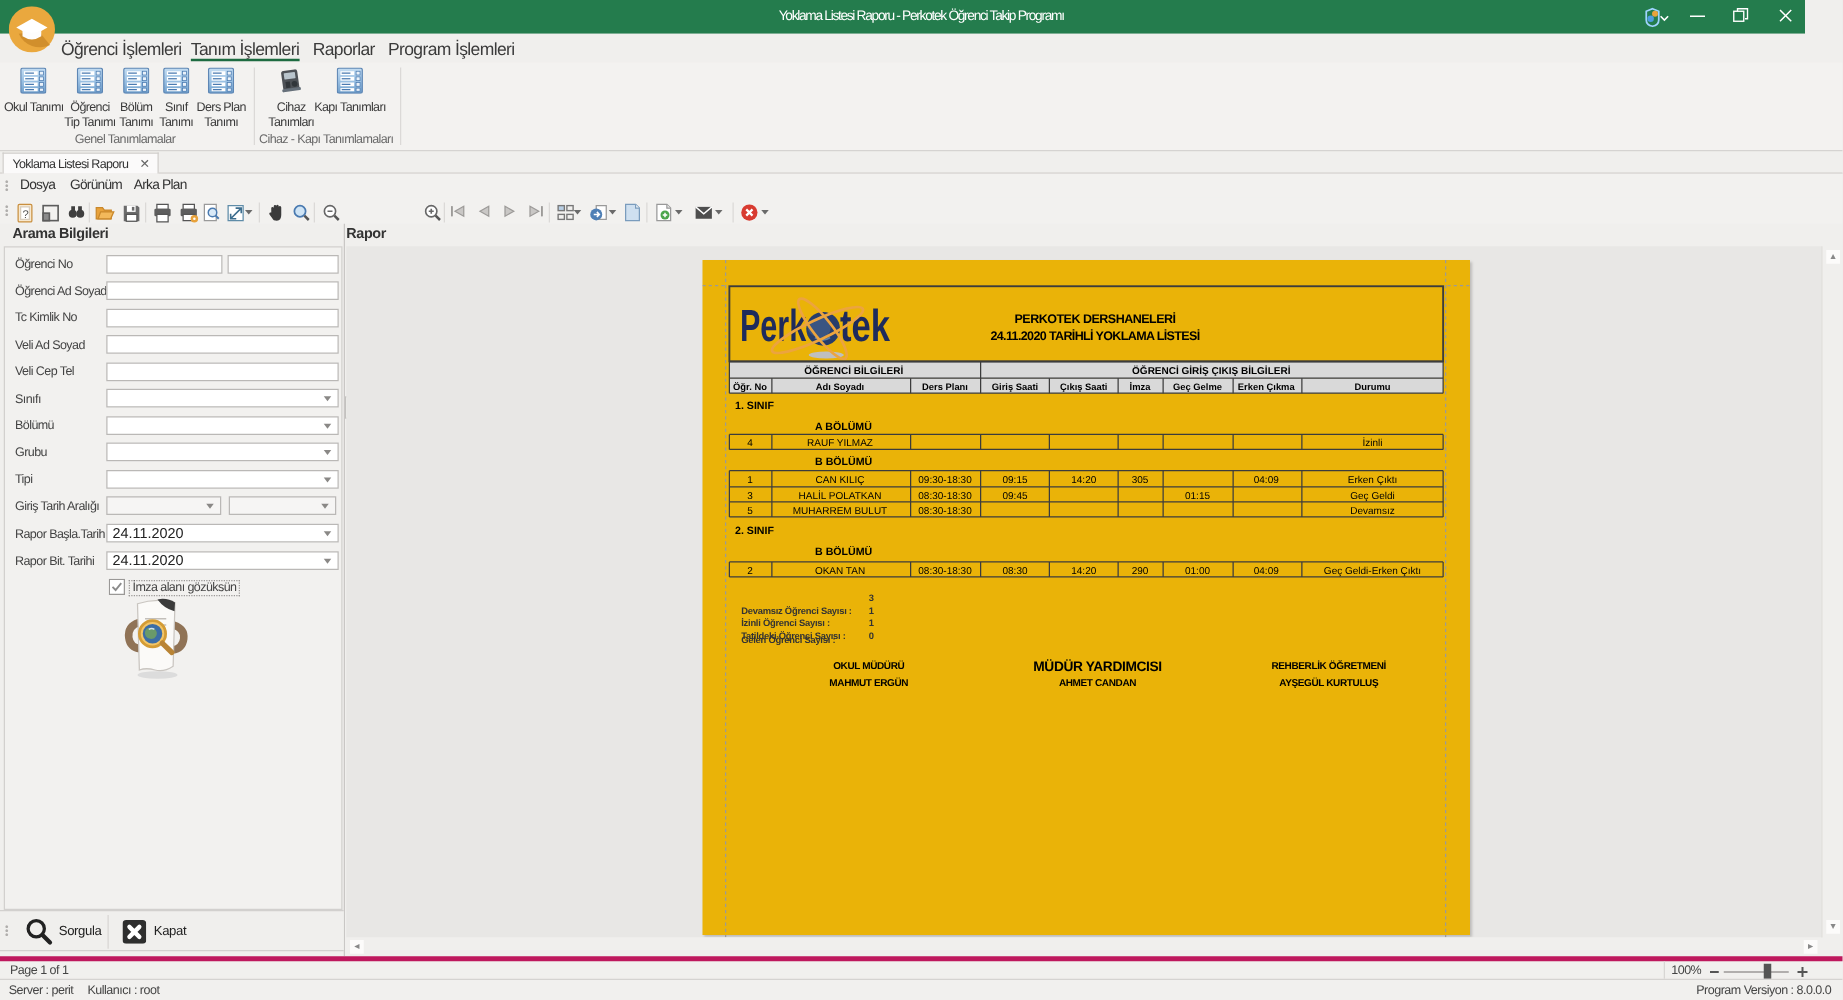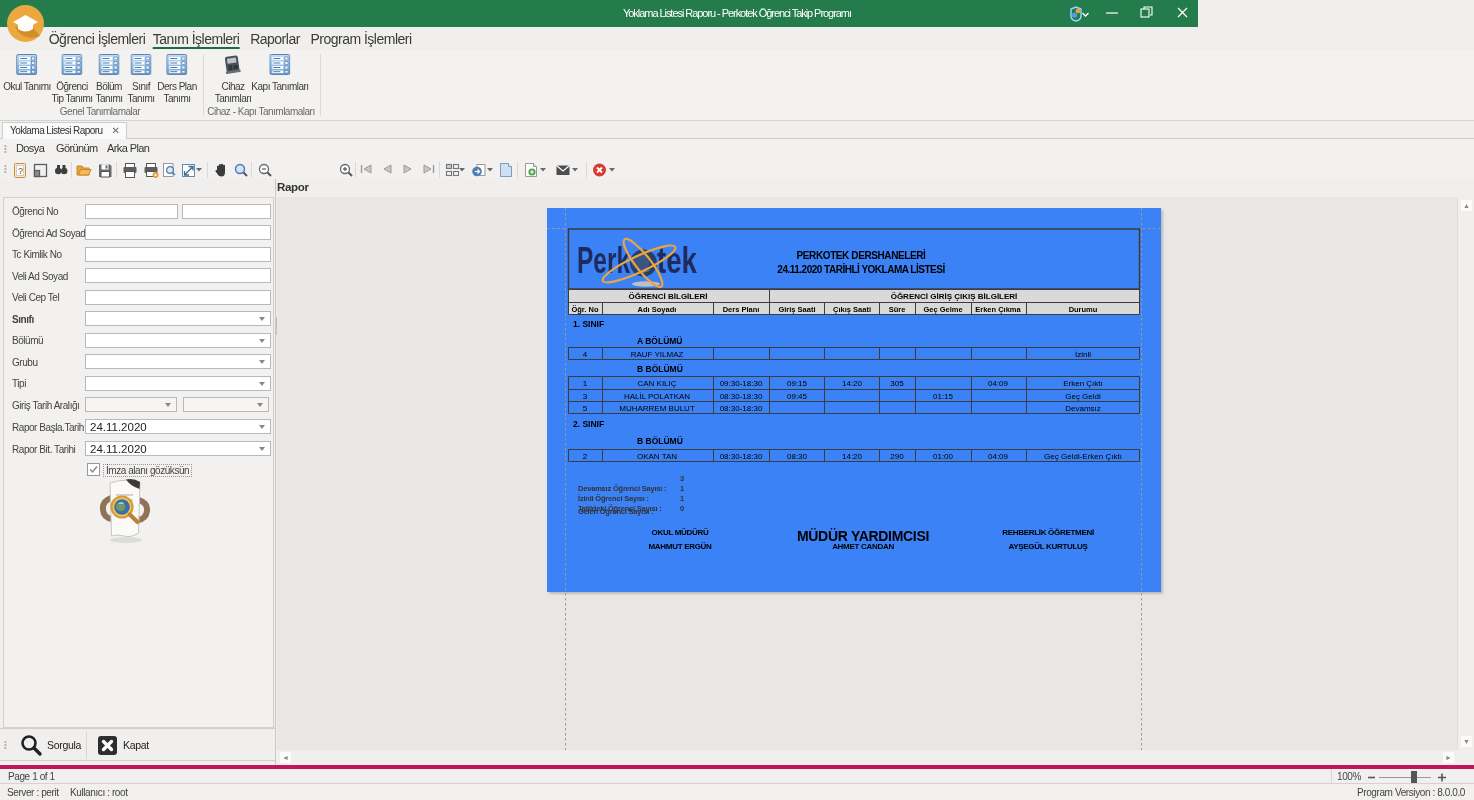--- a/index.html
+++ b/index.html
@@ -1,18 +1,18 @@
 <!DOCTYPE html>
 <html><head>
 <meta charset="utf-8">
 <style>
 * { margin:0; padding:0; box-sizing:border-box; }
 html,body { width:1474px; height:800px; overflow:hidden; font-family:"Liberation Sans",sans-serif; background:#f0efed; }
 
-#titlebar { position:absolute; left:0; top:0; width:1198px; height:27px; background:#247c4d; }
+#titlebar { position:absolute; left:0; top:0; width:1444px; height:27px; background:#247c4d; }
 #titletext { position:absolute; left:0; top:7px; width:1474px; text-align:center; color:#fff; font-size:11px; letter-spacing:-1.05px; }
 #applogo { position:absolute; left:7px; top:5px; width:37px; height:37px; z-index:50; }
 
 #ribbontabs { position:absolute; left:0; top:27px; width:1474px; height:23px; background:#f0efed; }
 .rtab { position:absolute; top:4px; height:18px; font-size:14px; letter-spacing:-0.5px; color:#3b3b3b; transform:translateX(-50%); white-space:nowrap; }
 .rtab.active { border-bottom:2px solid #1d6b41; }
 
 #ribbon { position:absolute; left:0; top:50px; width:1474px; height:71px; background:#f3f2f0; border-bottom:1px solid #d5d3d1; }
 .rbtn { position:absolute; top:4px; text-align:center; font-size:10px; letter-spacing:-0.5px; color:#3b3b3b; line-height:11.5px; transform:translateX(-50%); white-space:nowrap; }
 .rbtn svg { display:block; margin:0 auto 6px auto; }
@@ -41,21 +41,21 @@
 .dtext { font-size:11.5px; color:#222; padding:0 0 0 4px; line-height:14px; }
 #btnbar { position:absolute; left:0; top:549px; width:275px; height:33px; border-top:1px solid #d2d0ce; border-bottom:1px solid #d2d0ce; background:#f0efed; }
 #btnbar .btxt { position:absolute; top:10px; font-size:10.5px; letter-spacing:-0.3px; color:#222; }
 
 #rheader { position:absolute; left:277px; top:179px; width:1197px; height:18px; font-size:11.5px; letter-spacing:-0.3px; font-weight:bold; color:#333; padding:2px 0 0 0; background:#f0efed; }
 #viewport { position:absolute; left:277px; top:197px; width:1180px; height:553px; background:#e8e7e5; overflow:hidden; }
 #vscroll { position:absolute; left:1457px; top:197px; width:17px; height:553px; background:#f0efed; border-left:1px solid #e0deda; }
 #hscroll { position:absolute; left:277px; top:750px; width:1180px; height:15px; background:#f0efed; }
 .scrbtn { position:absolute; width:11px; height:11px; background:#fcfbfa; color:#888; font-size:7px; text-align:center; line-height:11px; }
 
-#page { position:absolute; left:270px; top:11px; width:614px; height:384px; background:#3b82f6; box-shadow:1.5px 1.5px 2px #bdbcba; }
+#page { position:absolute; left:285px; top:11px; width:614px; height:540px; background:#eab308; box-shadow:1.5px 1.5px 2px #bdbcba; }
 .rp { position:absolute; font-size:8px; color:#000; white-space:nowrap; }
 .rpb { font-weight:bold; }
 .rpc { transform:translateX(-50%); }
 
 #pagebar { position:absolute; left:0; top:765px; width:1474px; height:17px; background:#f1f0ee; border-top:4px solid #be185d; font-size:10px; letter-spacing:-0.4px; color:#444; }
 #statusbar { position:absolute; left:0; top:783px; width:1474px; height:17px; background:#f1f0ee; border-top:1px solid #d5d3d1; font-size:10px; letter-spacing:-0.4px; color:#444; }
 </style>
 </head>
 <body>
 <svg width="0" height="0" style="position:absolute">
@@ -291,33 +291,34 @@
     </g>
     <path d="M609 8 l3 3.5 l3 -3.5 z" fill="#6a6a6a"></path>
 
     <g stroke="#dbd9d7">
         <path d="M71.5 2 v16 M116.5 2 v16 M207.5 2 v16 M251.5 2 v16 M355.5 2 v16 M439.5 2 v16 M517.5 2 v16 M586.5 2 v16"></path>
       </g>
   </svg>
   <div id="combo100">100%</div>
 </div>
 <div id="leftpanel">
+  <div id="lheader">Arama Bilgileri</div>
   <div id="formarea">
     <div class="flabel" style="top:8px;">Öğrenci No</div>
     <div class="finput" style="left:81px;top:6px;width:93px;"></div>
     <div class="finput" style="left:178px;top:6px;width:89px;"></div>
     <div class="flabel" style="top:30px;">Öğrenci Ad Soyad</div>
     <div class="finput" style="left:81px;top:27px;width:186px;"></div>
     <div class="flabel" style="top:51px;">Tc Kimlik No</div>
     <div class="finput" style="left:81px;top:49px;width:186px;"></div>
     <div class="flabel" style="top:73px;">Veli Ad Soyad</div>
     <div class="finput" style="left:81px;top:70px;width:186px;"></div>
     <div class="flabel" style="top:94px;">Veli Cep Tel</div>
     <div class="finput" style="left:81px;top:92px;width:186px;"></div>
-    <div class="flabel" style="top:116px;font-weight:bold;">Sınıfı</div>
+    <div class="flabel" style="top:116px;">Sınıfı</div>
     <div class="combo" style="left:81px;top:113px;width:186px;"></div>
     <div class="flabel" style="top:137px;">Bölümü</div>
     <div class="combo" style="left:81px;top:135px;width:186px;"></div>
     <div class="flabel" style="top:159px;text-align:center;">Grubu</div>
     <div class="combo" style="left:81px;top:156px;width:186px;"></div>
     <div class="flabel" style="top:180px;">Tipi</div>
     <div class="combo" style="left:81px;top:178px;width:186px;"></div>
     <div class="flabel" style="top:202px;">Giriş Tarih Aralığı</div>
     <div class="combo" style="left:81px;top:199px;width:92px;background:#f6f5f4;"></div>
     <div class="combo" style="left:179px;top:199px;width:86px;background:#f6f5f4;"></div>
@@ -411,21 +412,21 @@
     </svg>
     <div class="rp rpb rpc" style="left:314px;top:42px;font-size:10px;letter-spacing:-0.4px;">PERKOTEK DERSHANELERİ</div>
     <div class="rp rpb rpc" style="left:314px;top:56px;font-size:10px;letter-spacing:-0.5px;">24.11.2020 TARİHLİ YOKLAMA LİSTESİ</div>
     <div class="rp rpb rpc" style="left:121px;top:84px;font-size:8px;">ÖĞRENCİ BİLGİLERİ</div>
     <div class="rp rpb rpc" style="left:407px;top:84px;font-size:8px;">ÖĞRENCİ GİRİŞ ÇIKIŞ BİLGİLERİ</div>
     <div class="rp rpb rpc" style="left:38px;top:97px;font-size:7.5px;">Öğr. No</div>
     <div class="rp rpb rpc" style="left:110px;top:97px;font-size:7.5px;">Adı Soyadı</div>
     <div class="rp rpb rpc" style="left:194px;top:97px;font-size:7.5px;">Ders Planı</div>
     <div class="rp rpb rpc" style="left:250px;top:97px;font-size:7.5px;">Giriş Saati</div>
     <div class="rp rpb rpc" style="left:305px;top:97px;font-size:7.5px;">Çıkış Saati</div>
-    <div class="rp rpb rpc" style="left:350px;top:97px;font-size:7.5px;">Süre</div>
+    <div class="rp rpb rpc" style="left:350px;top:97px;font-size:7.5px;">İmza</div>
     <div class="rp rpb rpc" style="left:396px;top:97px;font-size:7.5px;">Geç Gelme</div>
     <div class="rp rpb rpc" style="left:451px;top:97px;font-size:7.5px;">Erken Çıkma</div>
     <div class="rp rpb rpc" style="left:536px;top:97px;font-size:7.5px;">Durumu</div>
     <div class="rp rpb" style="left:26px;top:111px;font-size:8.5px;">1. SINIF</div>
     <div class="rp rpb" style="left:90px;top:128px;font-size:8.5px;">A BÖLÜMÜ</div>
     <div class="rp rpc" style="left:38px;top:142px;">4</div>
     <div class="rp rpc" style="left:110px;top:142px;">RAUF YILMAZ</div>
     <div class="rp rpc" style="left:536px;top:142px;">İzinli</div>
     <div class="rp rpb" style="left:90px;top:156px;font-size:8.5px;">B BÖLÜMÜ</div>
     <div class="rp rpc" style="left:38px;top:171px;">1</div>
@@ -460,21 +461,21 @@
     <div class="rp rpb" style="left:31px;top:266px;color:#333;font-size:7.5px;letter-spacing:-0.2px;margin-top:33px;">Gelen Öğrenci Sayısı :</div>
     <div class="rp rpb" style="left:133px;top:266px;color:#333;font-size:7.5px;">3</div>
     <div class="rp rpb" style="left:31px;top:276px;color:#333;font-size:7.5px;letter-spacing:-0.2px;">Devamsız Öğrenci Sayısı :</div>
     <div class="rp rpb" style="left:133px;top:276px;color:#333;font-size:7.5px;">1</div>
     <div class="rp rpb" style="left:31px;top:286px;color:#333;font-size:7.5px;letter-spacing:-0.2px;">İzinli Öğrenci Sayısı :</div>
     <div class="rp rpb" style="left:133px;top:286px;color:#333;font-size:7.5px;">1</div>
     <div class="rp rpb" style="left:31px;top:296px;color:#333;font-size:7.5px;letter-spacing:-0.2px;">Tatildeki Öğrenci Sayısı :</div>
     <div class="rp rpb" style="left:133px;top:296px;color:#333;font-size:7.5px;">0</div>
     <div class="rp rpb rpc" style="left:133px;top:320px;font-size:8px;letter-spacing:-0.3px;">OKUL MÜDÜRÜ</div>
     <div class="rp rpb rpc" style="left:133px;top:334px;font-size:8px;letter-spacing:-0.3px;">MAHMUT ERGÜN</div>
-    <div class="rp rpb rpc" style="left:316px;top:320px;font-size:14px;letter-spacing:-0.3px;">MÜDÜR YARDIMCISI</div>
+    <div class="rp rpb rpc" style="left:316px;top:320px;font-size:11px;letter-spacing:-0.3px;">MÜDÜR YARDIMCISI</div>
     <div class="rp rpb rpc" style="left:316px;top:334px;font-size:8px;letter-spacing:-0.3px;">AHMET CANDAN</div>
     <div class="rp rpb rpc" style="left:501px;top:320px;font-size:8px;letter-spacing:-0.3px;">REHBERLİK ÖĞRETMENİ</div>
     <div class="rp rpb rpc" style="left:501px;top:334px;font-size:8px;letter-spacing:-0.3px;">AYŞEGÜL KURTULUŞ</div>
   </div>
 </div>
 <div id="vscroll">
   <div class="scrbtn" style="left:3px;top:3px;">▲</div>
   <div class="scrbtn" style="left:3px;top:539px;">▼</div>
 </div>
 <div id="hscroll">

